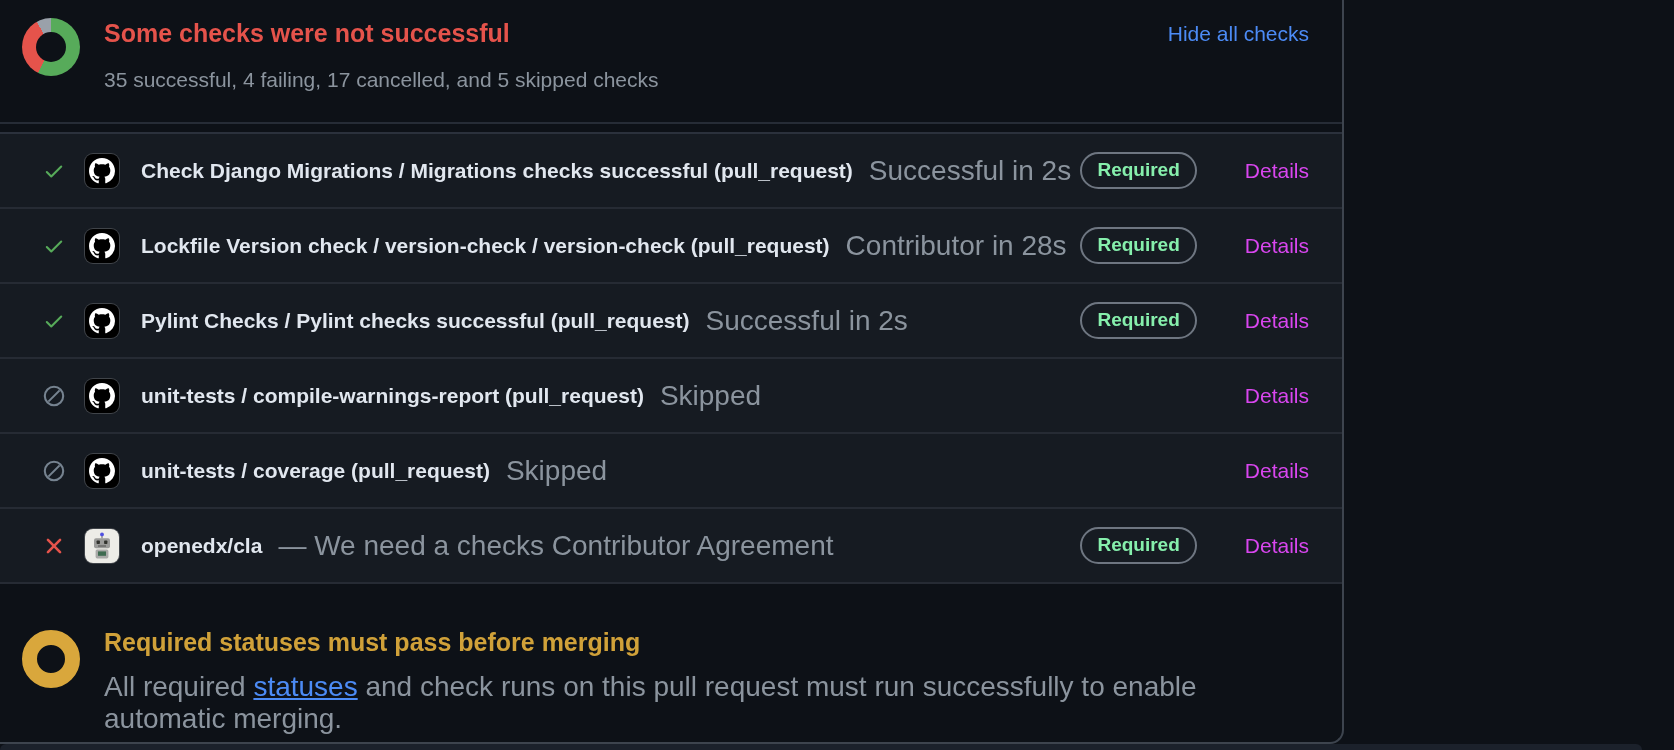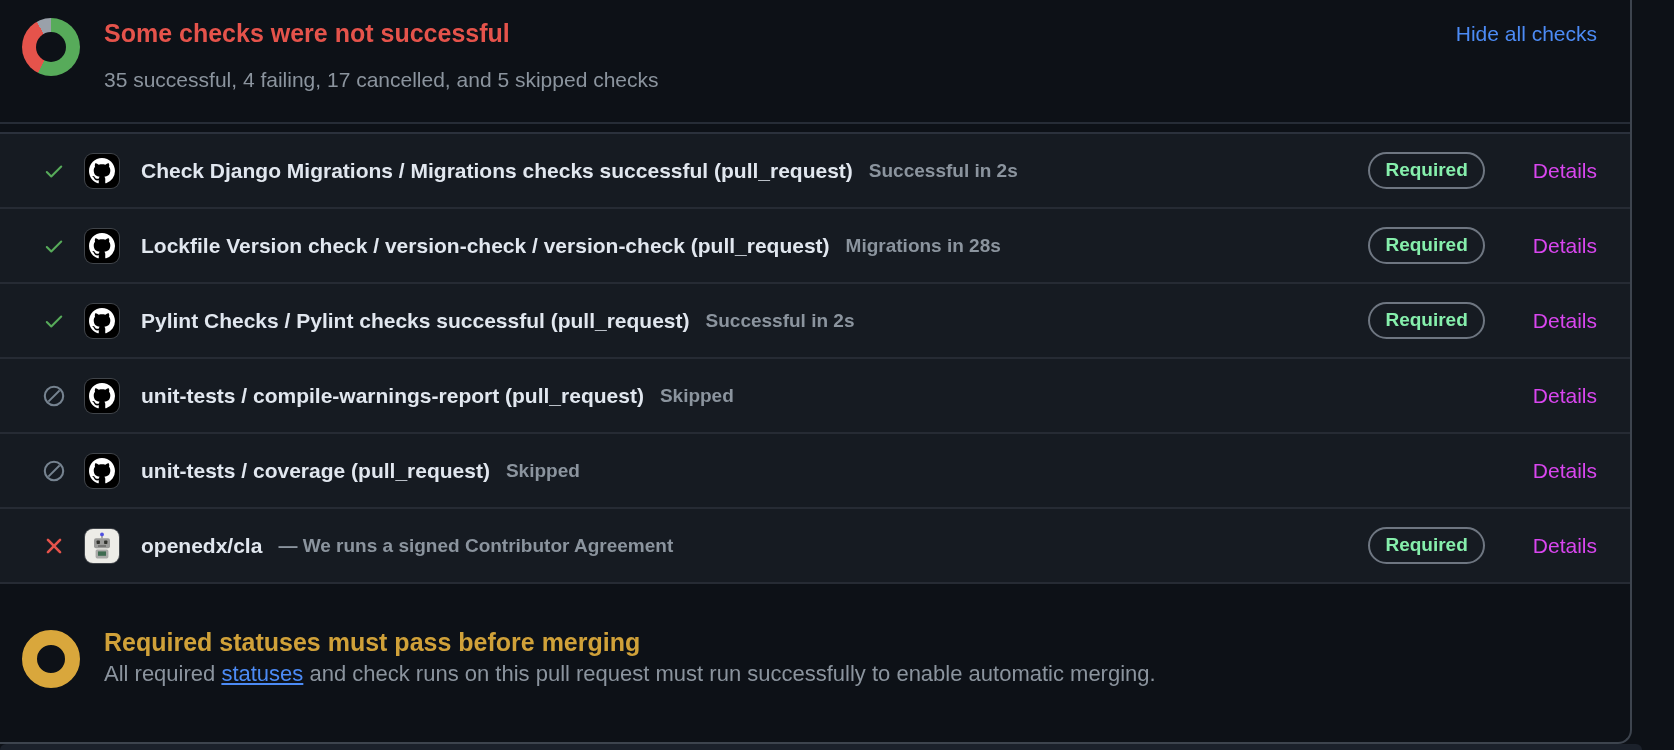--- a/index.html
+++ b/index.html
@@ -3,21 +3,21 @@
 <meta charset="utf-8">
 <style>
   * { margin:0; padding:0; box-sizing:border-box; }
   html,body { width:1674px; height:750px; overflow:hidden; }
   body {
     background:#0d1117;
     font-family:"Liberation Sans","DejaVu Sans",sans-serif;
     -webkit-font-smoothing:antialiased;
   }
   .merge-box {
-    position:relative; width:1632px; height:744px;
+    position:relative; width:1344px; height:744px;
     border-right:2px solid #3d444e; border-bottom:2px solid #3d444e;
     border-radius:0 0 14px 0;
     overflow:hidden;
   }
   
   .checks-header {
     height:124px; border-bottom:2px solid #262c36;
     display:flex; align-items:flex-start; padding:18px 33px 0 22px;
   }
   .donut { width:58px; height:58px; border-radius:50%; position:relative; flex:none; }
@@ -37,32 +37,32 @@
   }
   .sicon { width:22px; height:22px; flex:none; display:flex; }
   .sicon svg { width:22px; height:22px; }
   .avatar {
     width:34px; height:34px; border-radius:8px; margin-left:20px; flex:none;
     display:flex; align-items:center; justify-content:center;
     background:#000; box-shadow:0 0 0 1px rgba(255,255,255,0.18);
   }
   .avatar.robot { background:#edece7; }
   .name { font-size:21px; font-weight:700; color:#e1e7ef; margin-left:22px; white-space:nowrap; }
-  .stext { font-size:19px; color:#8b949e; margin-left:16px; white-space:nowrap;font-weight:bold; }
+  .stext { font-size:28px; color:#8b949e; margin-left:16px; white-space:nowrap; }
   .badge {
     border:2px solid #6e7681; border-radius:999px; color:#86efac;
     font-size:19px; font-weight:600; padding:5px 15px 6px; margin-right:48px; white-space:nowrap;
   }
   .details { font-size:21px; color:#d946ef; white-space:nowrap; }
   
   .merge-req { display:flex; align-items:flex-start; padding:40px 33px 0 22px; }
   .ring { width:58px; height:58px; border-radius:50%; border:15px solid #d9a73c; flex:none; margin-top:6px; }
   .footer-text { margin-left:24px; margin-top:3px; }
   .footer-title { font-size:25px; font-weight:700; color:#d0a139; line-height:1.2; }
-  .footer-body { font-size:22px; color:#8b949e; margin-top:4px; }
+  .footer-body { font-size:28px; color:#8b949e; margin-top:14px; }
   .inline-link { color:#4c8bf5; text-decoration:underline; }
   
   .below-strip { margin-top:0; width:1642px; height:6px; background:#1b212b; border-radius:10px 10px 0 0; }
 </style>
 </head>
 <body>
 
 <div class="merge-box">
 
   <div class="checks-header">
@@ -104,21 +104,21 @@
         <svg viewBox="0 0 16 16" fill="#57ab5a">
             <path d="M13.78 4.22a.75.75 0 0 1 0 1.06l-7.25 7.25a.75.75 0 0 1-1.06 0L2.22 9.28a.751.751 0 0 1 1.06-1.06L6 10.94l6.72-6.72a.75.75 0 0 1 1.06 0Z"></path>
           </svg>
       </span>
       <span class="avatar">
         <svg width="26" height="26" viewBox="0 0 16 16" fill="#ffffff">
             <path d="M8 0C3.58 0 0 3.58 0 8c0 3.54 2.29 6.53 5.47 7.59.4.07.55-.17.55-.38 0-.19-.01-.82-.01-1.49-2.01.37-2.53-.49-2.69-.94-.09-.23-.48-.94-.82-1.13-.28-.15-.68-.52-.01-.53.63-.01 1.08.58 1.23.82.72 1.21 1.87.87 2.33.66.07-.52.28-.87.51-1.07-1.78-.2-3.64-.89-3.64-3.95 0-.87.31-1.59.82-2.15-.08-.2-.36-1.02.08-2.12 0 0 .67-.21 2.2.82.64-.18 1.32-.27 2-.27s1.36.09 2 .27c1.53-1.04 2.2-.82 2.2-.82.44 1.1.16 1.92.08 2.12.51.56.82 1.27.82 2.15 0 3.07-1.87 3.75-3.65 3.95.29.25.54.73.54 1.48 0 1.07-.01 1.93-.01 2.2 0 .21.15.46.55.38A8.01 8.01 0 0 0 16 8c0-4.42-3.58-8-8-8Z"></path>
           </svg>
       </span>
       <span class="name">Lockfile Version check / version-check / version-check (pull_request)</span>
-      <span class="stext">Migrations in 28s</span>
+      <span class="stext">Contributor in 28s</span>
       <span class="spacer"></span>
       <span class="badge">Required</span>
       <a class="details" href="#">Details</a>
     </div>
 
     <div class="row">
       <span class="sicon">
         <svg viewBox="0 0 16 16" fill="#57ab5a">
             <path d="M13.78 4.22a.75.75 0 0 1 0 1.06l-7.25 7.25a.75.75 0 0 1-1.06 0L2.22 9.28a.751.751 0 0 1 1.06-1.06L6 10.94l6.72-6.72a.75.75 0 0 1 1.06 0Z"></path>
           </svg>
@@ -184,21 +184,21 @@
           <circle cx="12" cy="2.4" r="1.9" fill="#5050e0"></circle>
           <rect x="4" y="6.2" width="16" height="10" rx="2" fill="#9b9b99"></rect>
           <rect x="6.6" y="8.6" width="3.3" height="3.3" rx="0.7" fill="#32332e"></rect>
           <rect x="14.1" y="8.6" width="3.3" height="3.3" rx="0.7" fill="#32332e"></rect>
           <rect x="8" y="13.2" width="8" height="1.6" fill="#6e6e6c"></rect>
           <rect x="5.6" y="17.4" width="12.8" height="9" rx="1.6" fill="#a9a9a7"></rect>
           <rect x="8" y="19.4" width="8" height="4.4" fill="#3f6b50"></rect>
         </svg>
       </span>
       <span class="name">openedx/cla</span>
-      <span class="stext">— We runs a signed Contributor Agreement</span>
+      <span class="stext">— We need a checks Contributor Agreement</span>
       <span class="spacer"></span>
       <span class="badge">Required</span>
       <a class="details" href="#">Details</a>
     </div>
 
   </div>
 
   <div class="merge-req">
     <div class="ring"></div>
     <div class="footer-text">

